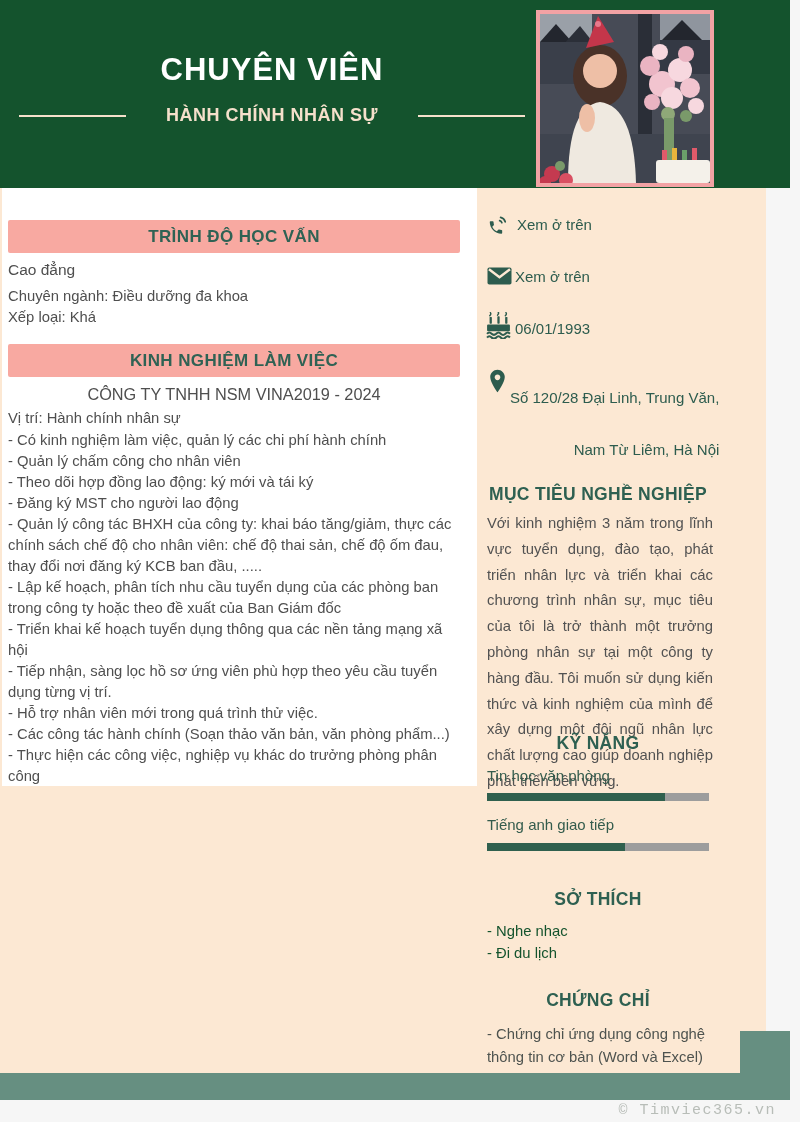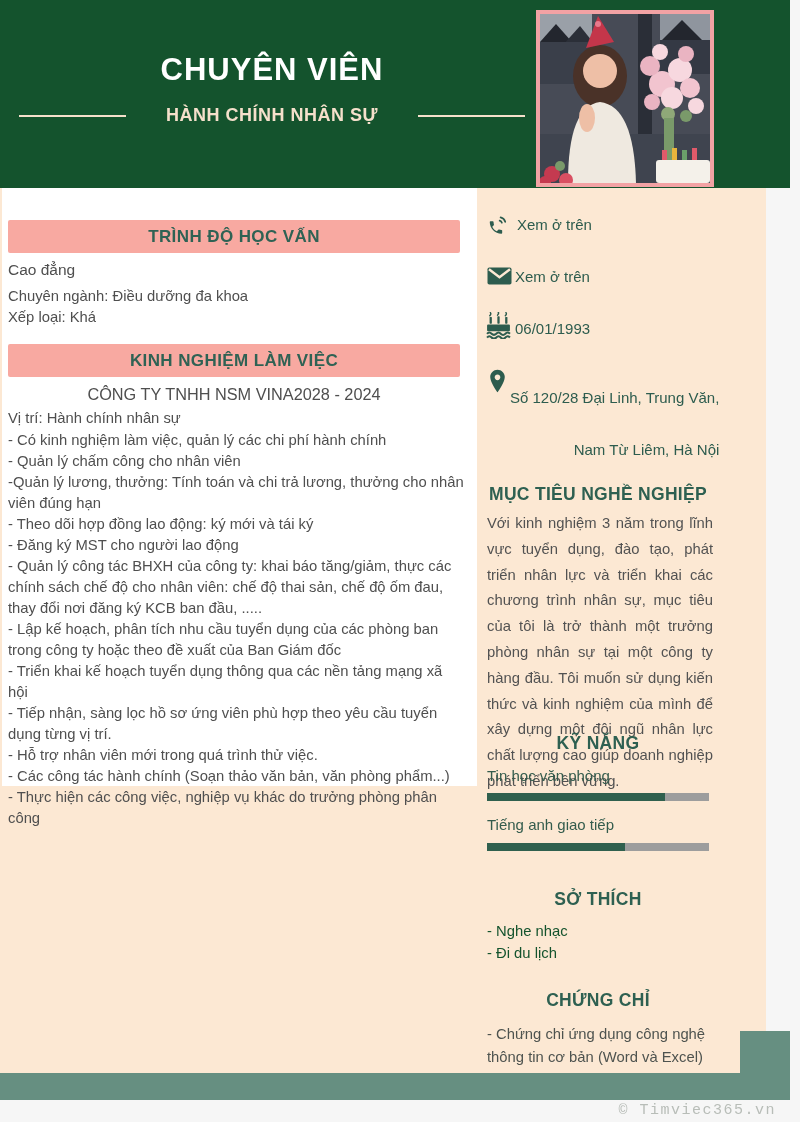--- a/index.html
+++ b/index.html
@@ -169,27 +169,26 @@
   </div>
 
   <div class="banner edu">TRÌNH ĐỘ HỌC VẤN</div>
   <div class="edu-degree">Cao đẳng</div>
   <div class="edu-major">Chuyên ngành: Điều dưỡng đa khoa</div>
   <div class="edu-grade">Xếp loại: Khá</div>
 
   <div class="banner exp">KINH NGHIỆM LÀM VIỆC</div>
   <div class="company-row">
     <span>CÔNG TY TNHH NSM VINA</span>
-    <span>2028 - 2024</span>
+    <span>2019 - 2024</span>
   </div>
   <div class="position">Vị trí: Hành chính nhân sự</div>
   <div class="duties">
     <div>- Có kinh nghiệm làm việc, quản lý các chi phí hành chính</div>
     <div>- Quản lý chấm công cho nhân viên</div>
-    <div>-Quản lý lương, thưởng: Tính toán và chi trả lương, thưởng cho nhân viên đúng hạn</div>
     <div>- Theo dõi hợp đồng lao động: ký mới và tái ký</div>
     <div>- Đăng ký MST cho người lao động</div>
     <div>- Quản lý công tác BHXH của công ty: khai báo tăng/giảm, thực  các chính sách chế độ cho nhân viên: chế độ thai sản, chế độ ốm đau, thay đổi nơi đăng ký KCB ban đầu, .....</div>
     <div>- Lập kế hoạch, phân tích nhu cầu tuyển dụng của các phòng ban trong công ty hoặc theo đề xuất của Ban Giám đốc</div>
     <div>- Triển khai kế hoạch tuyển dụng thông qua các nền tảng mạng xã hội</div>
     <div>- Tiếp nhận, sàng lọc hồ sơ ứng viên phù hợp theo yêu cầu tuyển dụng từng vị trí.</div>
     <div>- Hỗ trợ nhân viên mới trong quá trình thử việc.</div>
     <div>- Các công tác hành chính (Soạn thảo văn bản, văn phòng phẩm...)</div>
     <div>- Thực hiện các công việc, nghiệp vụ khác do trưởng phòng phân công</div>
   </div>

